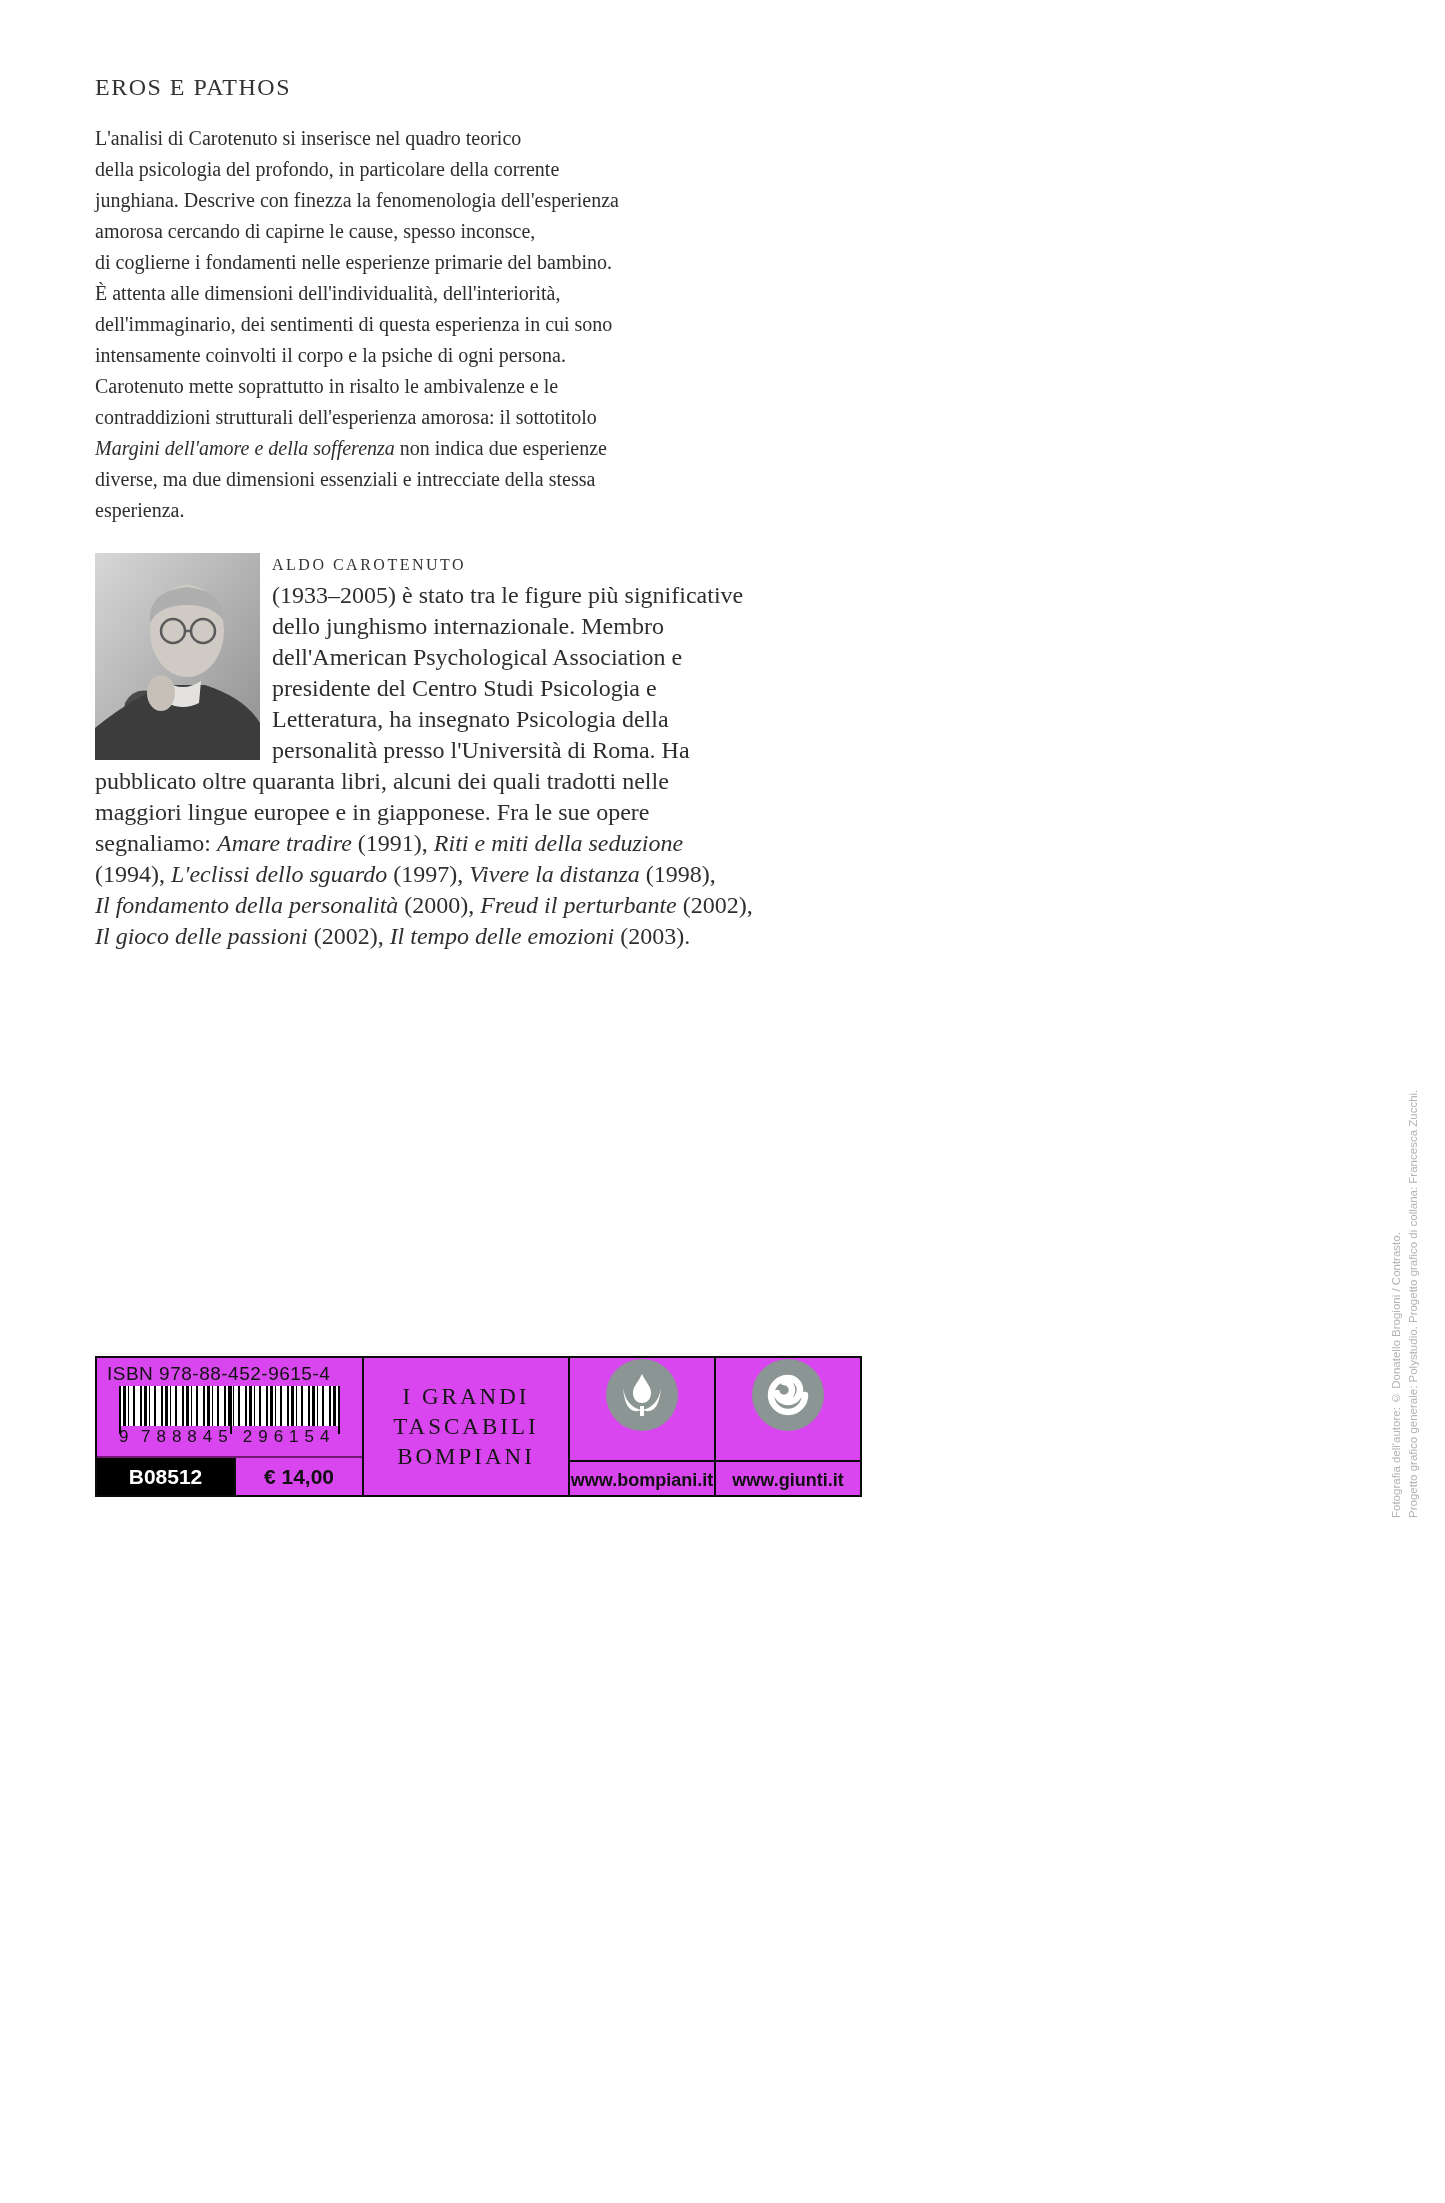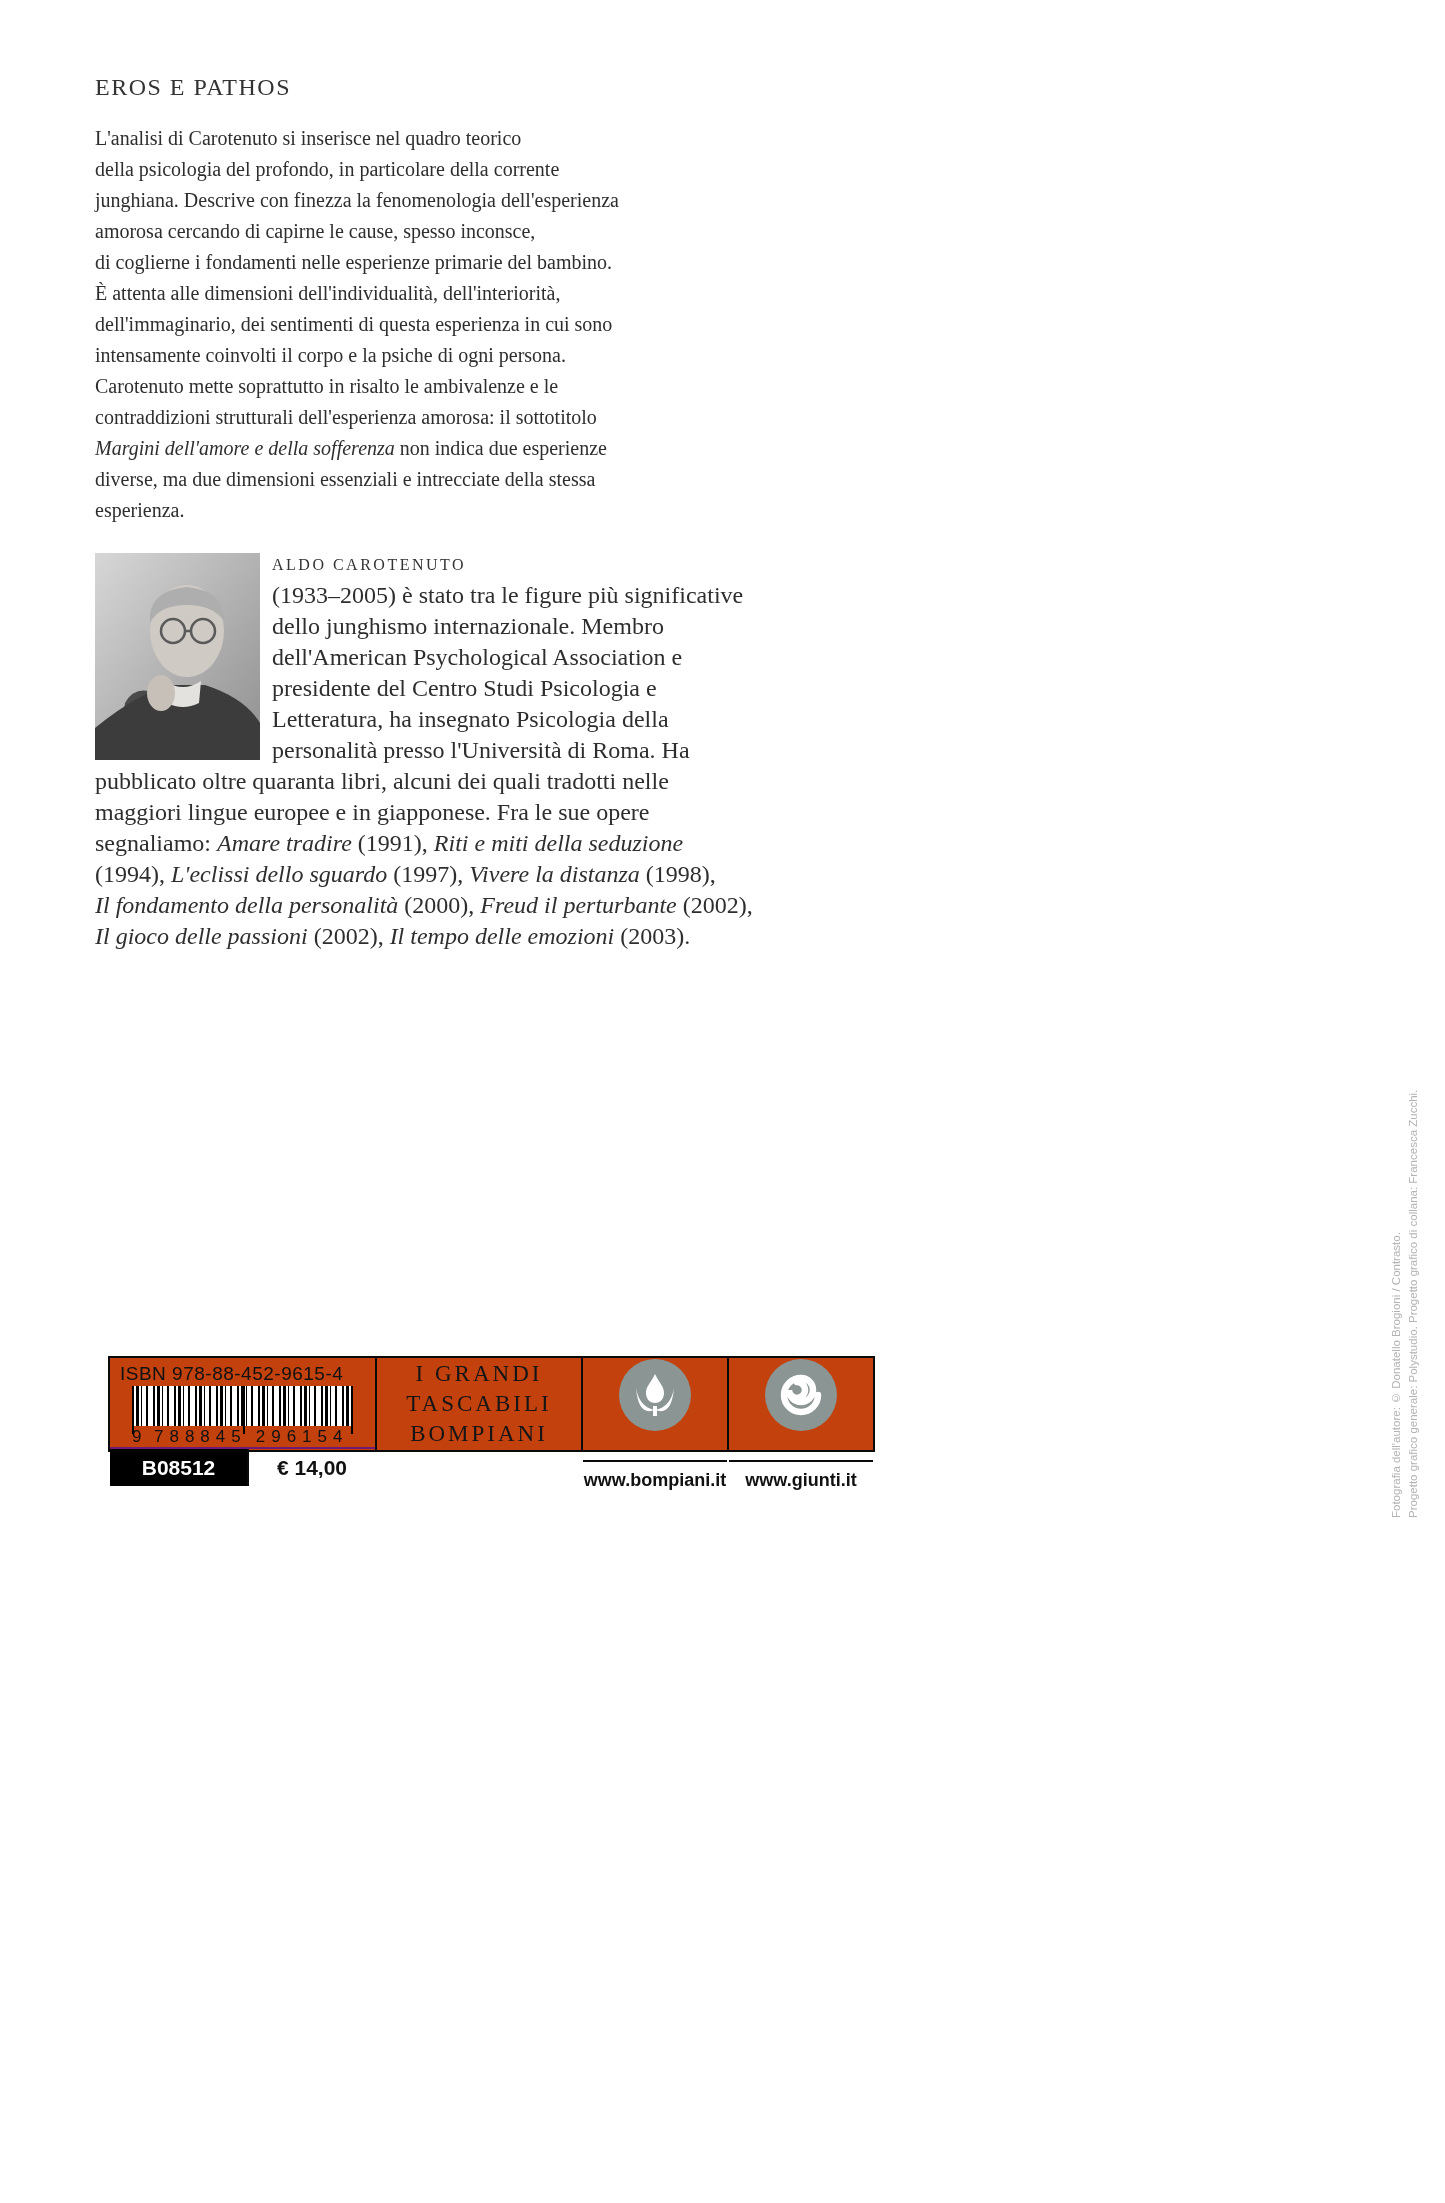--- a/index.html
+++ b/index.html
@@ -38,27 +38,26 @@
   }
   .author-name{
     font-size:16px;letter-spacing:2.5px;
     line-height:31px;
     white-space:nowrap;
     color:#333;
   }
   
   .footer{
     position:absolute;left:95px;top:1356px;
-    width:767px;height:96px;
+    width:767px;height:141px;
     border:2px solid #0a0a0a;
     display:flex;
     box-sizing:border-box;
-    background:#c2410c;
+    background:#d946ef;
     font-family:"Liberation Sans", sans-serif;
-    margin-left:13px;
   }
   .fcell{display:flex;flex-direction:column;box-sizing:border-box;}
   .fcell + .fcell{border-left:2px solid #0a0a0a;}
   .cell-barcode{flex:0 0 265px;}
   .isbn-row{
     font-size:19px;color:#111;
     padding:5px 0 1px 10px;
     letter-spacing:0.5px;
   }
   .barcode-wrap{flex:1;position:relative;padding:0 22px;}

